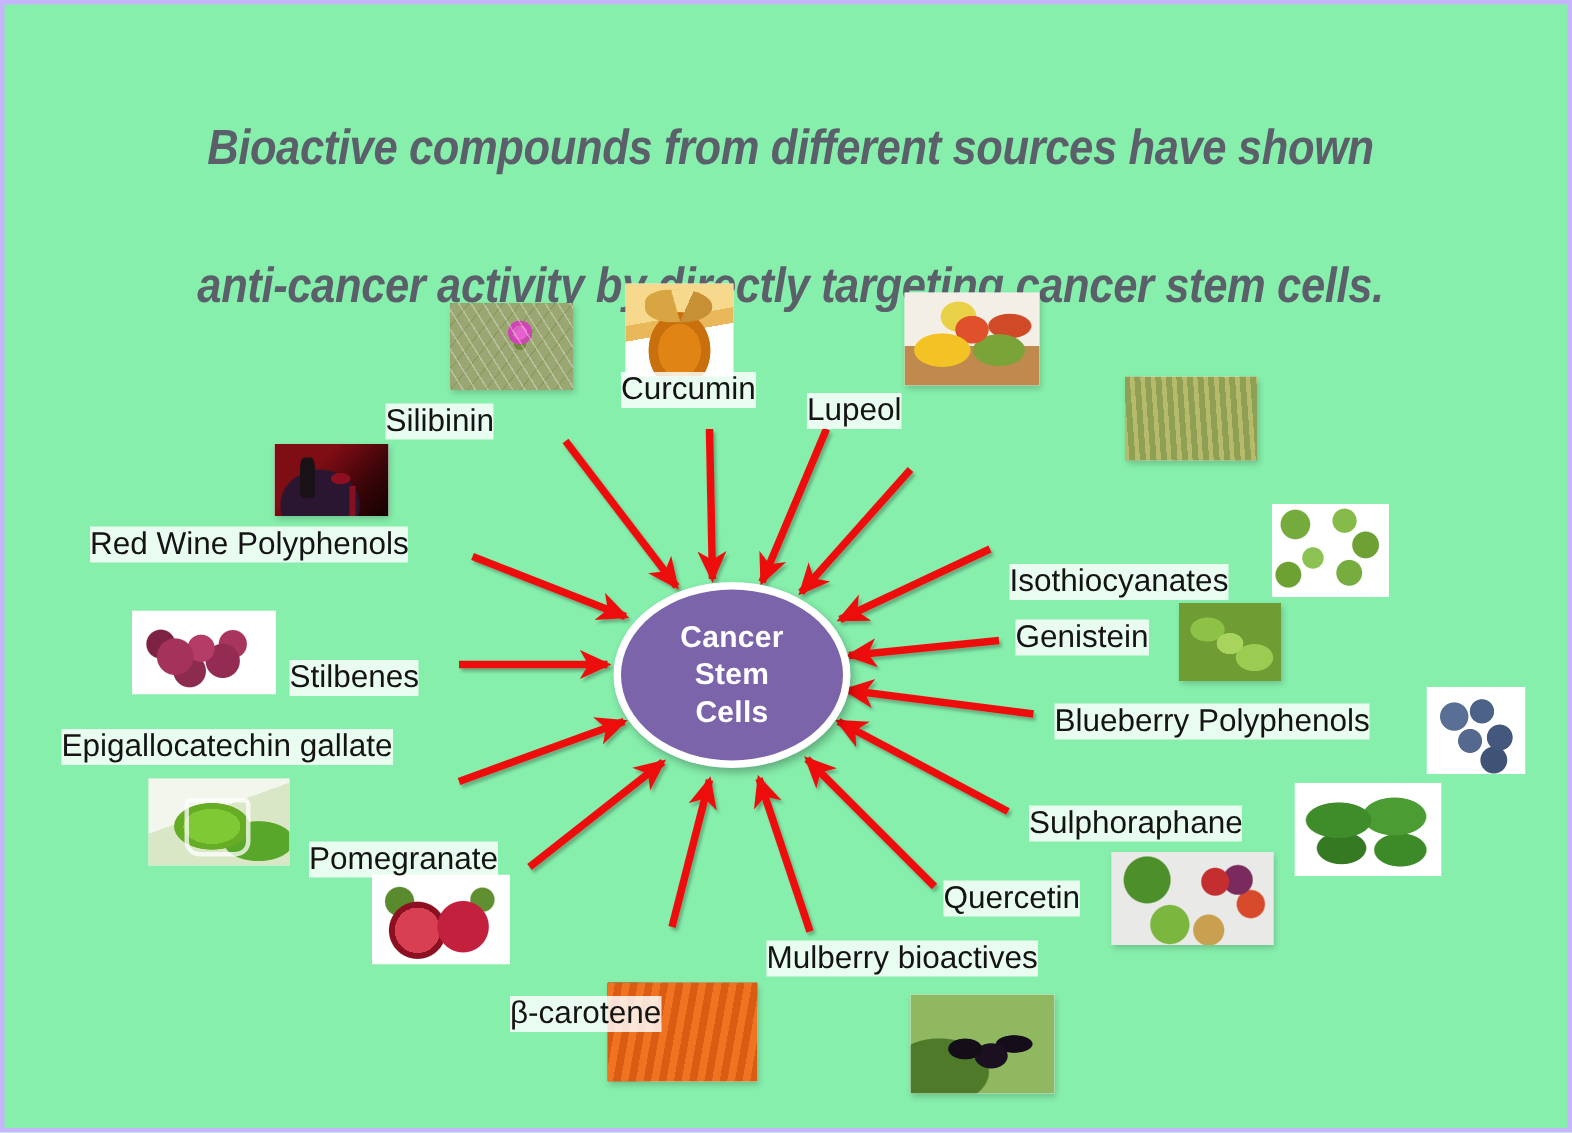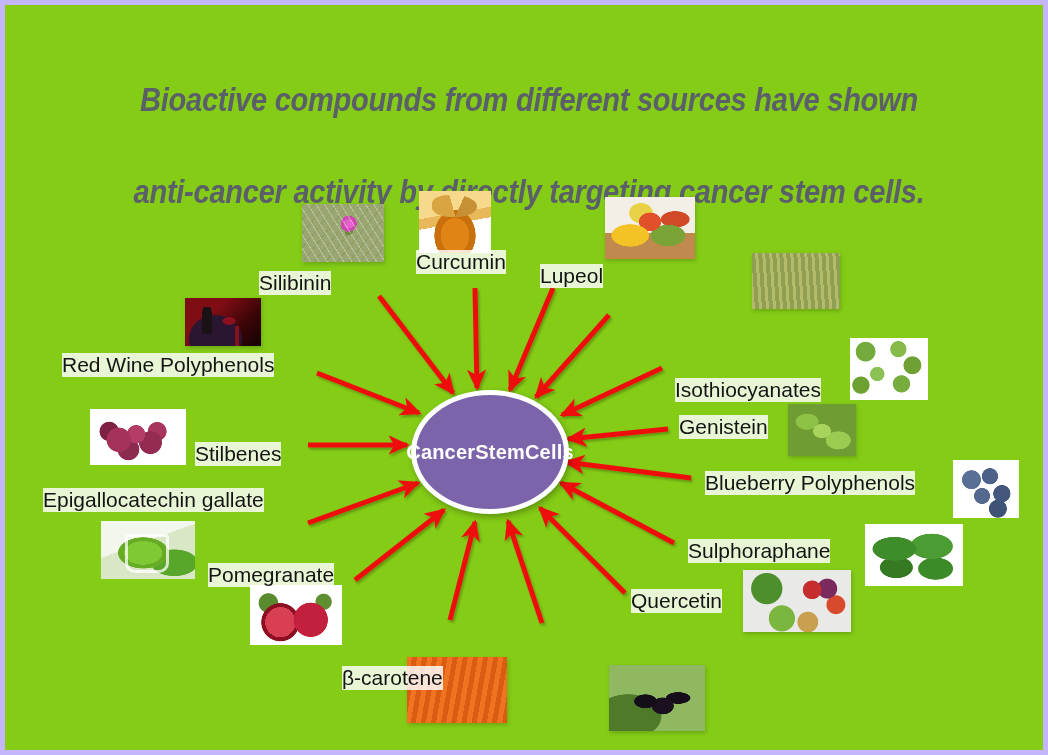--- a/index.html
+++ b/index.html
@@ -4,22 +4,22 @@
 <style>
   html, body {
     margin: 0;
     padding: 0;
     background: #ffffff;
   }
   #canvas {
     position: relative;
     width: 1048px;
     height: 755px;
-    background: #84cc16;
-    border: 5px solid #c4b5fd;
+    background: #86efac;
+    border: 3px solid #c4b5fd;
     box-sizing: border-box;
     overflow: hidden;
     font-family: "Liberation Sans", sans-serif;
   }
 
   
   #title {
     position: absolute;
     left: 0;
     top: 26px;
@@ -51,21 +51,21 @@
     left: 406px;
     top: 385px;
     width: 158px;
     height: 124px;
     border-radius: 50%;
     background: #7c64ab;
     border: 5px solid #ffffff;
     box-sizing: border-box;
     box-shadow: 2px 3px 6px rgba(0,0,0,0.28);
     display: flex;
-    flex-direction: row;
+    flex-direction: column;
     align-items: center;
     justify-content: center;
     z-index: 6;
   }
   #center-node .cn-line {
     color: #ffffff;
     font-size: 20px;
     font-weight: bold;
     line-height: 25px;
     text-align: center;
@@ -372,20 +372,21 @@
   <div class="node-label" style="left:670px; top:373px;">Isothiocyanates</div>
 
   <div class="node-label" style="left:674px; top:410px;">Genistein</div>
 
   <div class="node-label" style="left:683px; top:534px;">Sulphoraphane</div>
 
   <div class="node-label" style="left:700px; top:466px;">Blueberry Polyphenols</div>
 
   <div class="node-label" style="left:626px; top:584px;">Quercetin</div>
 
+  <div class="node-label" style="left:508px; top:624px;">Mulberry bioactives</div>
 
   <div class="node-label" style="left:337px; top:621px;margin-top:40px;">β-carotene</div>
 
   <div class="node-label" style="left:203px; top:558px;text-align:right;">Pomegranate</div>
 
   <div class="node-label" style="left:38px; top:483px;">Epigallocatechin gallate</div>
 
   <div class="node-label" style="left:190px; top:437px;">Stilbenes</div>
 
   <div class="node-label" style="left:57px; top:348px;">Red Wine Polyphenols</div>

